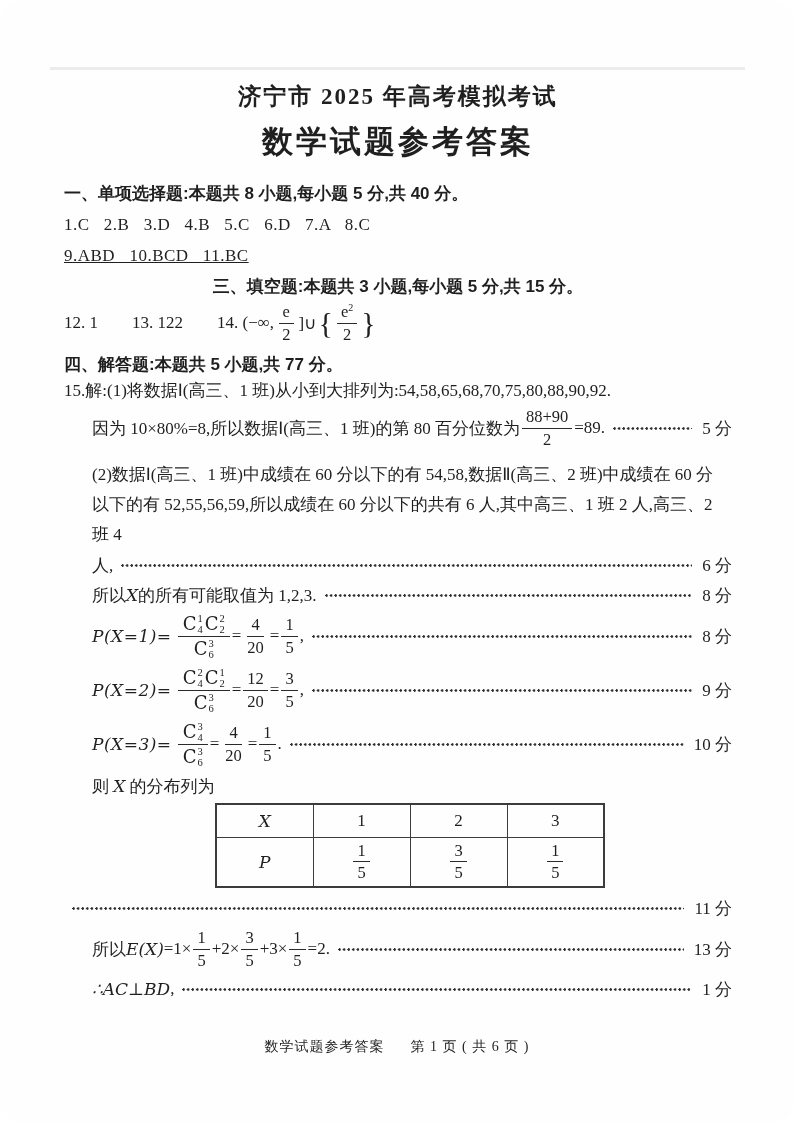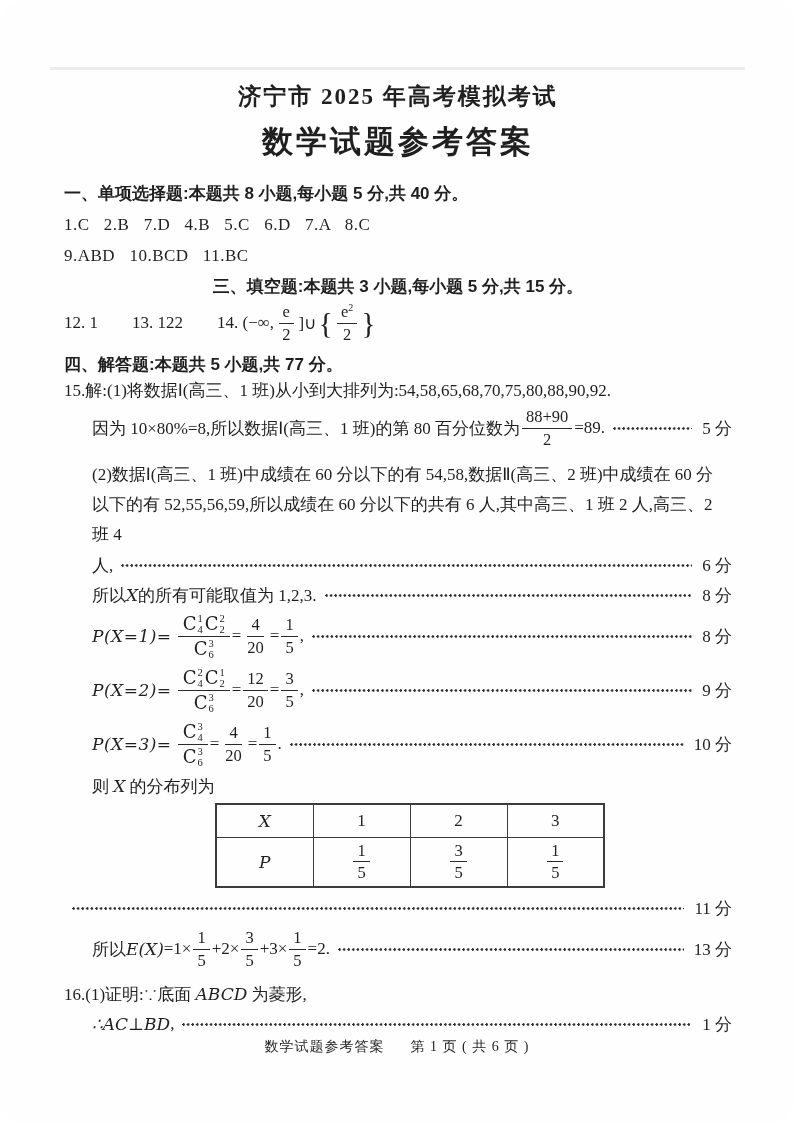--- a/index.html
+++ b/index.html
@@ -33,21 +33,21 @@
   }
 
   .sec-heading {
     font-family: "Liberation Sans", sans-serif;
     font-weight: 700; font-size: 17px; line-height: 22px;
   }
   .h-one { margin-top: 20px; }
   .ans-row { line-height: 22px; white-space: pre-wrap; letter-spacing: .5px; }
   .ans-one { margin-top: 9px; }
   .h-two { margin-top: 12px; }
-  .ans-two { margin-top: 9px; }
+  .ans-two { margin-top: 9px; text-decoration: underline; }
   .h-three { margin-top: 9px; text-align: center; }
   .h-four { margin-top: 8px; }
 
   .fill-row {
     margin-top: 2px; height: 46px;
     display: flex; align-items: center; gap: 34px;
   }
   .q14-wrap { display: inline-flex; align-items: center; gap: 2px; }
 
   .line { line-height: 22px; }
@@ -121,21 +121,21 @@
 </head>
 <body>
 
 <div class="page">
   <div class="top-rule"></div>
 
   <div class="doc-title">济宁市 2025 年高考模拟考试</div>
   <div class="doc-subtitle">数学试题参考答案</div>
 
   <div class="sec-heading h-one">一、单项选择题:本题共 8 小题,每小题 5 分,共 40 分。</div>
-  <div class="ans-row ans-one">1.C   2.B   7.D   4.B   5.C   6.D   7.A   8.C</div>
+  <div class="ans-row ans-one">1.C   2.B   3.D   4.B   5.C   6.D   7.A   8.C</div>
 
   <div class="ans-row ans-two">9.ABD   10.BCD   11.BC</div>
 
   <div class="sec-heading h-three">三、填空题:本题共 3 小题,每小题 5 分,共 15 分。</div>
   <div class="fill-row">
     <span>12. 1</span>
     <span>13. 122</span>
     <span class="q14-wrap">
       <span>14. (−∞,</span>
       <span class="frac">
@@ -362,23 +362,20 @@
     <span>+3×</span>
     <span class="frac">
         <span class="num">1</span>
         <span class="den">5</span>
       </span>
     <span>=2.</span>
     <span class="leader"></span>
     <span class="score">13 分</span>
   </div>
 
-  <div class="p16-l1">
-    <span>16.(1)证明:∵底面 </span><span class="math">ABCD</span><span> 为菱形,</span>
-  </div>
   <div class="scoreline indent p16-l2">
     <span class="math">∴AC⊥BD</span>
     <span>,</span>
     <span class="leader"></span>
     <span class="score">1 分</span>
   </div>
 
   <div class="page-footer">
     <span class="ft-left">数学试题参考答案</span><span>第 1 页 ( 共 6 页 )</span>
   </div>

